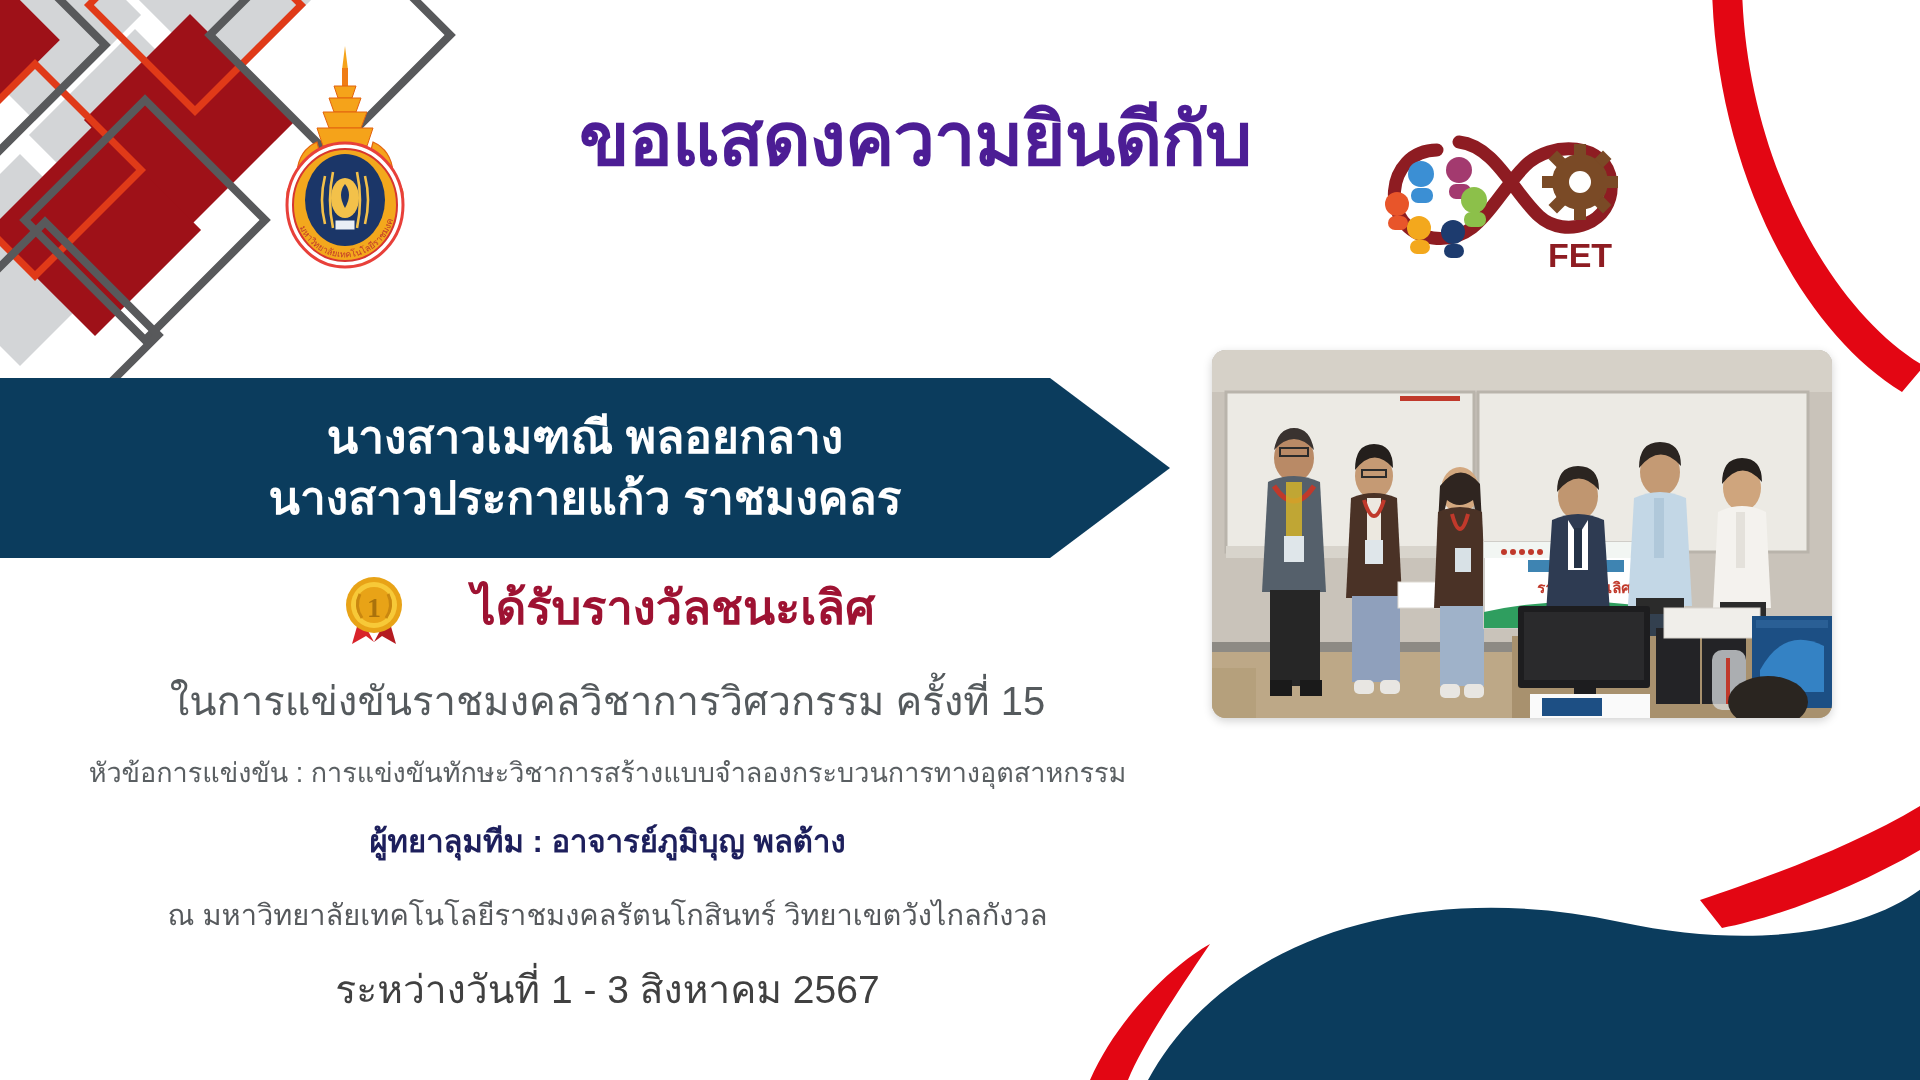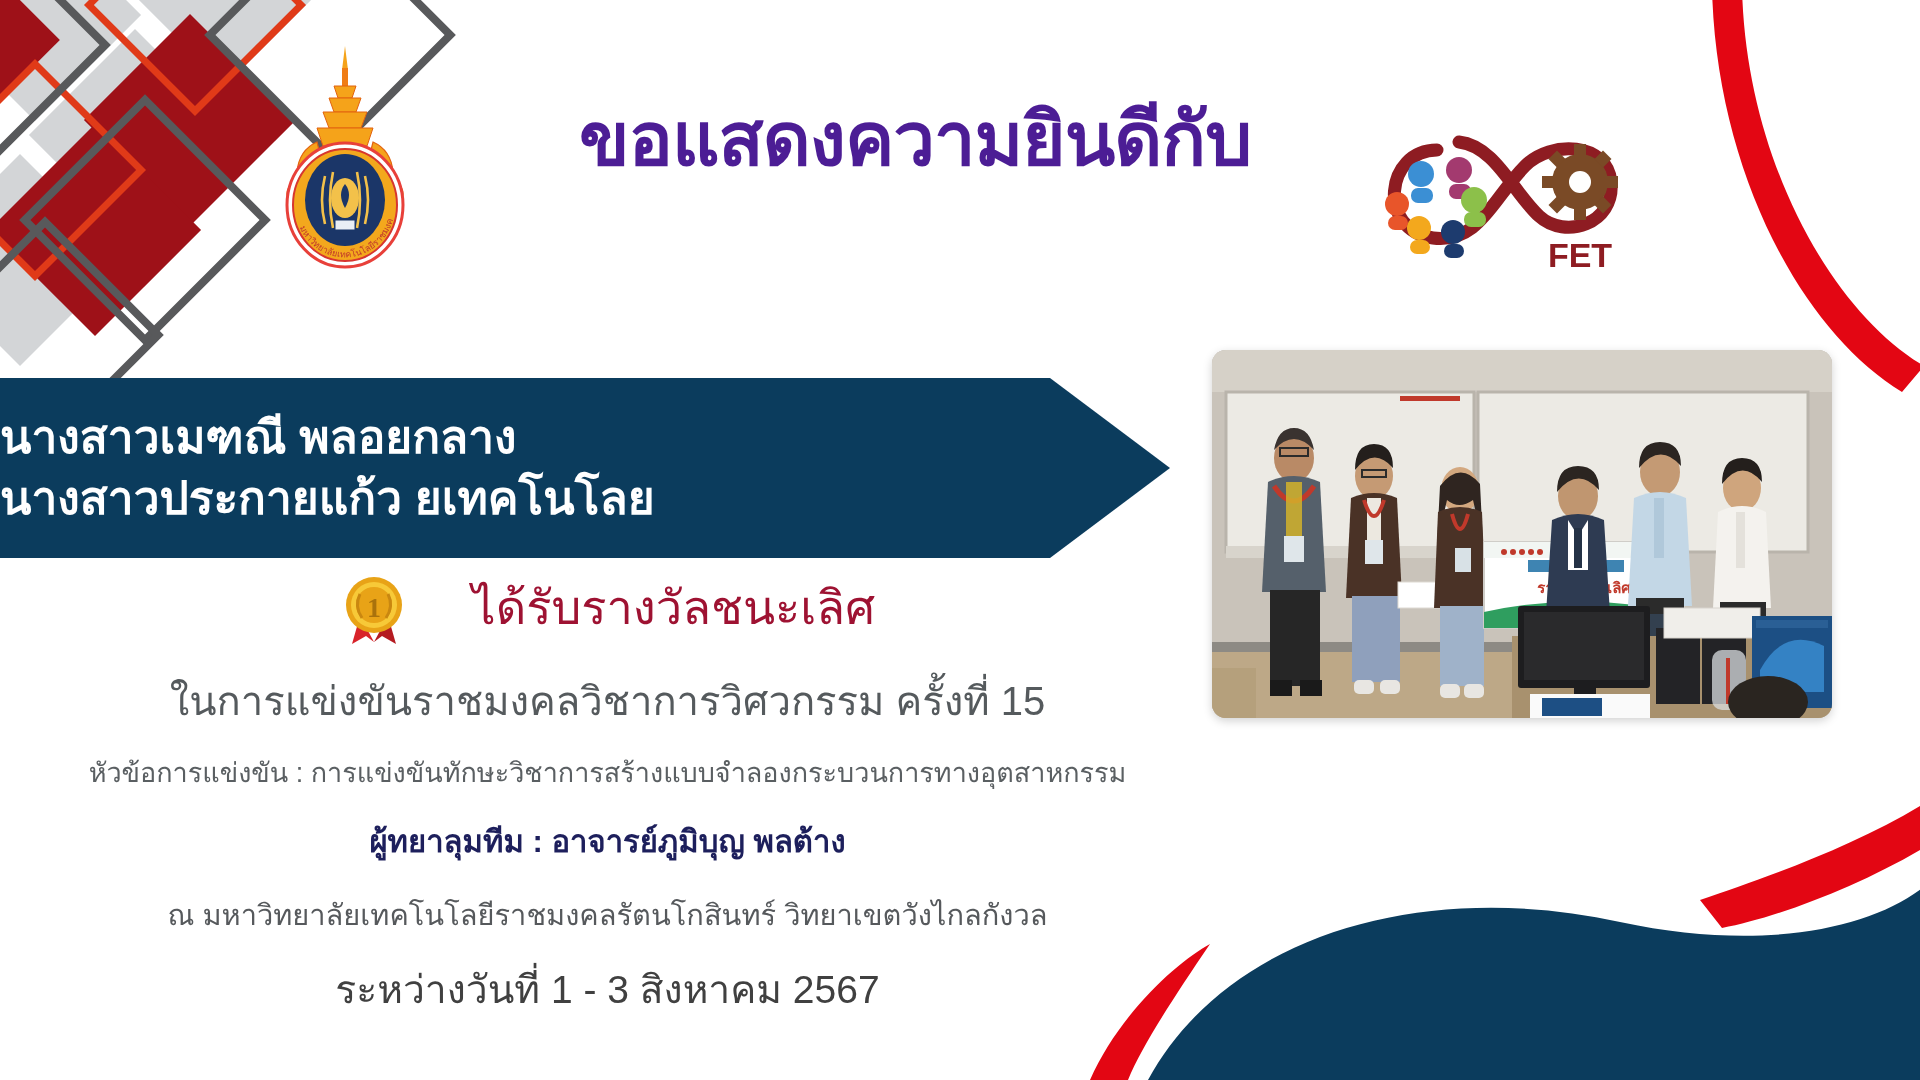--- a/index.html
+++ b/index.html
@@ -29,33 +29,33 @@
     letter-spacing:-1px; line-height:1.12; white-space:nowrap; margin-top:4px;
   }
 
   .fet-logo { position:absolute; left:1375px; top:112px; width:270px; height:165px; }
 
   
   .name-banner {
     position:absolute; left:0; top:378px; width:1170px; height:180px;
     background:#0b3c5d;
     clip-path: polygon(0 0, 1050px 0, 1170px 90px, 1050px 180px, 0 180px);
-    display:flex; flex-direction:column; align-items:flex-start; justify-content:center;
+    display:flex; flex-direction:column; align-items:center; justify-content:center;
   }
   .name-line {
     color:#ffffff; font-size:46px; font-weight:bold; line-height:1.32;
     white-space:nowrap; letter-spacing:0px;
   }
 
   
   .body-block { position:absolute; left:0; top:570px; width:1215px; text-align:center; }
 
   .award-row { display:flex; align-items:center; justify-content:center; gap:16px; margin-bottom:24px; }
   .medal { width:68px; height:72px; flex:0 0 auto; }
-  .award-text { font-size:47px; font-weight:normal; color:#9e1232; white-space:nowrap;margin-left:48px; }
+  .award-text { font-size:47px; font-weight:bold; color:#9e1232; white-space:nowrap;margin-left:48px; }
 
   .contest-line { font-size:40px; color:#555a5d; margin-bottom:18px; white-space:nowrap; }
   .topic-line  { font-size:27px; color:#5a5f62; margin-bottom:22px; white-space:nowrap; }
   .advisor-line{ font-size:31px; font-weight:bold; color:#1d1f5c; margin-bottom:26px; white-space:nowrap; }
   .venue-line  { font-size:29px; color:#56595c; margin-bottom:20px; white-space:nowrap; }
   .date-line   { font-size:39px; color:#404040; white-space:nowrap; }
 
   
   .photo-frame {
     position:absolute; left:1212px; top:350px; width:620px; height:368px;
@@ -180,21 +180,21 @@
         </g>
         <circle cx="205" cy="70" r="11" fill="#ffffff"></circle>
       </g>
 
       <text x="205" y="155" text-anchor="middle" font-size="34" font-weight="bold" fill="#8e1c22" font-family="'Liberation Sans',sans-serif">FET</text>
     </svg>
   </div>
 
   <div class="name-banner">
     <div class="name-line">นางสาวเมฑณี พลอยกลาง</div>
-    <div class="name-line">นางสาวประกายแก้ว ยเทคโนโลย</div>
+    <div class="name-line">นางสาวประกายแก้ว ราชมงคลร</div>
   </div>
 
   <div class="body-block">
 
     <div class="award-row">
       <svg class="medal" viewBox="0 0 68 72">
         <path d="M20 44 L12 72 L26 64 L34 70 Z" fill="#d8232a"></path>
         <path d="M48 44 L56 72 L42 64 L34 70 Z" fill="#b51b21"></path>
         <circle cx="34" cy="33" r="28" fill="#e8a317"></circle>
         <circle cx="34" cy="33" r="23" fill="#f7c938"></circle>

